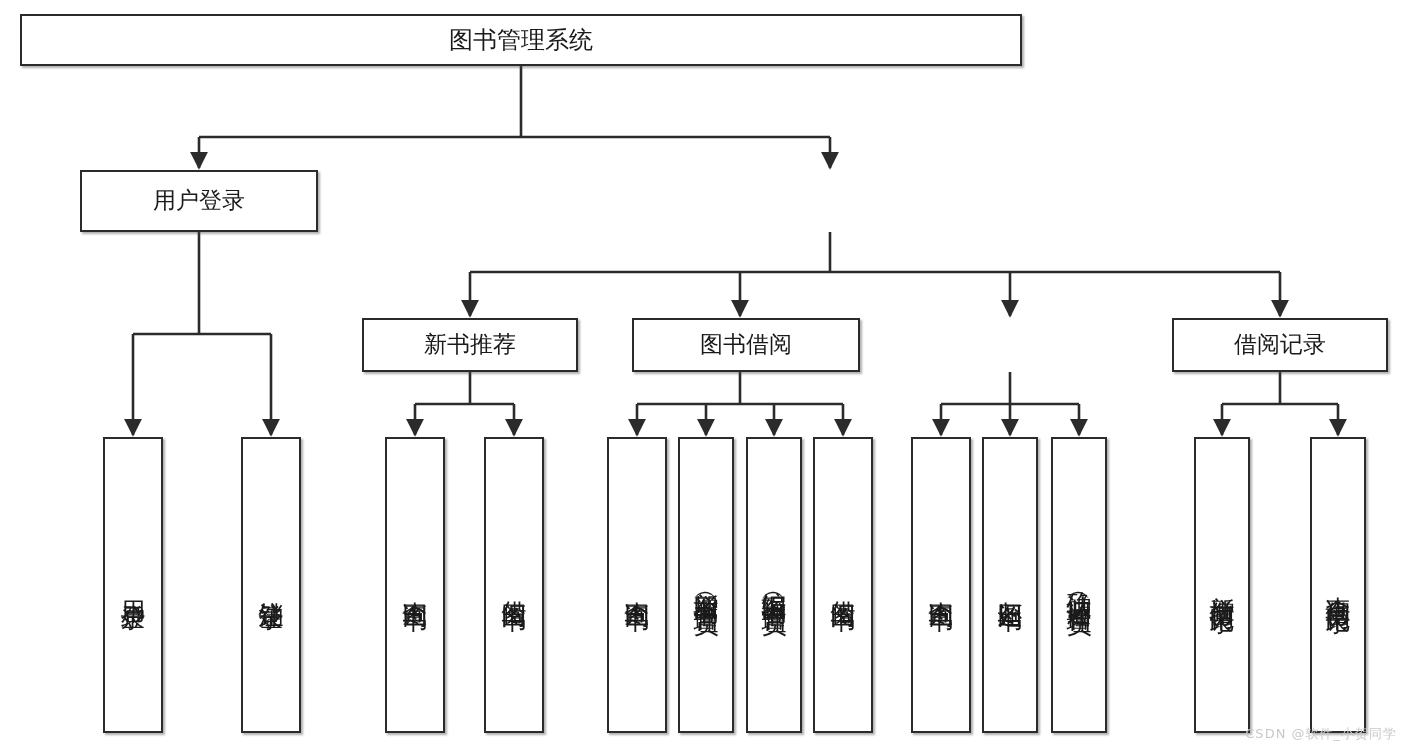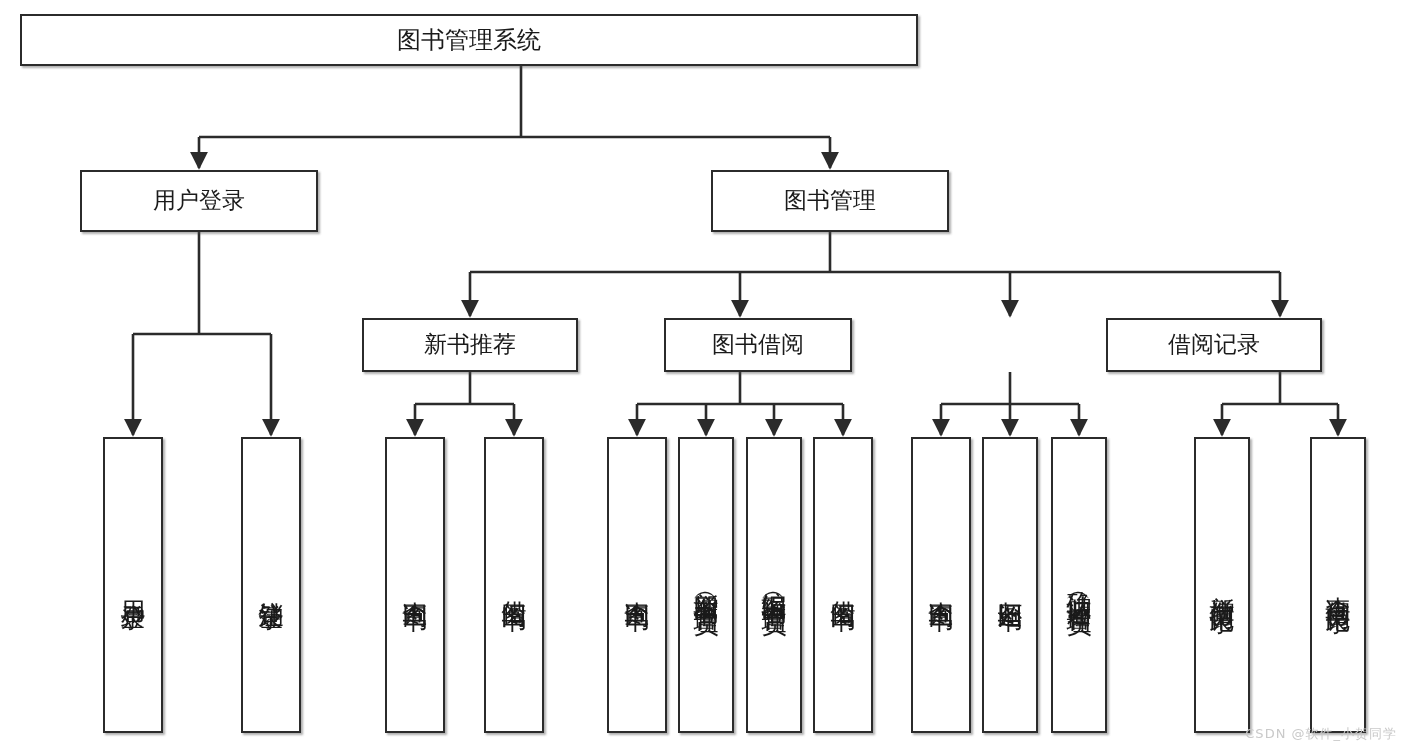--- a/index.html
+++ b/index.html
@@ -126,38 +126,35 @@
       <path d="M 1010 404 L 1010 435" marker-end="url(#arrow)"></path>
       <path d="M 1079 404 L 1079 435" marker-end="url(#arrow)"></path>
 
       <path d="M 1280 372 L 1280 404"></path>
       <path d="M 1222 404 L 1338 404"></path>
       <path d="M 1222 404 L 1222 435" marker-end="url(#arrow)"></path>
       <path d="M 1338 404 L 1338 435" marker-end="url(#arrow)"></path>
     </g>
   </svg>
 
-  <div class="node horiz root" style="left:20px; top:14px; width:898px; height:52px;">
+  <div class="node horiz root" style="left:20px; top:14px; width:1002px; height:52px;">
     <span class="node-label">图书管理系统</span>
   </div>
 
   <div class="node horiz" style="left:80px; top:170px; width:238px; height:62px;">
     <span class="node-label">用户登录</span>
   </div>
-  <div class="node horiz" style="left:711px; top:170px; width:238px; height:62px;">
-    <span class="node-label">图书管理</span>
-  </div>
 
   <div class="node horiz" style="left:362px; top:318px; width:216px; height:54px;">
     <span class="node-label">新书推荐</span>
   </div>
-  <div class="node horiz" style="left:632px; top:318px; width:188px; height:54px;margin-left:32px;">
+  <div class="node horiz" style="left:632px; top:318px; width:228px; height:54px;">
     <span class="node-label">图书借阅</span>
   </div>
-  <div class="node horiz" style="left:1106px; top:318px; width:216px; height:54px;">
+  <div class="node horiz" style="left:1172px; top:318px; width:216px; height:54px;">
     <span class="node-label">借阅记录</span>
   </div>
 
   <div class="node vert" style="left:103px; top:437px; width:60px; height:296px;">
     <span class="node-label">用户登录</span>
   </div>
   <div class="node vert" style="left:241px; top:437px; width:60px; height:296px;">
     <span class="node-label">注销登录</span>
   </div>
 

